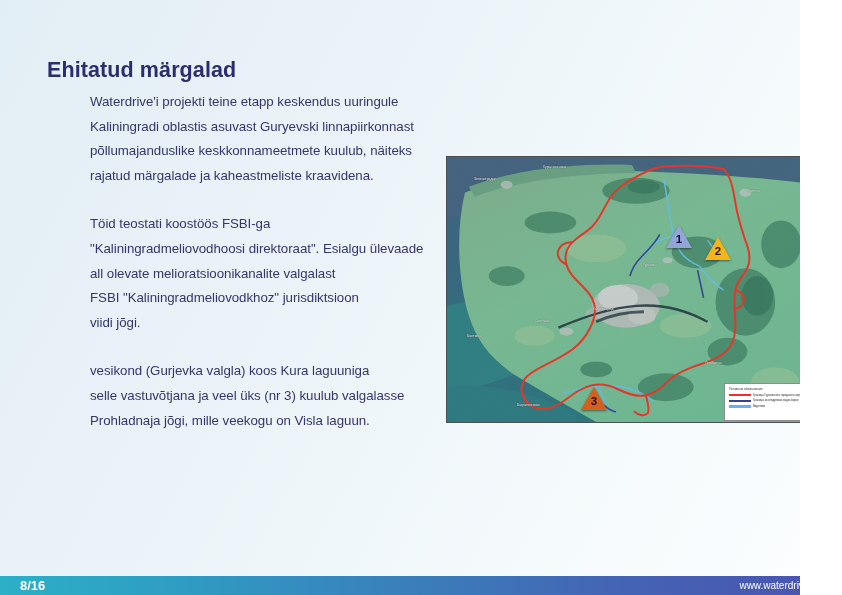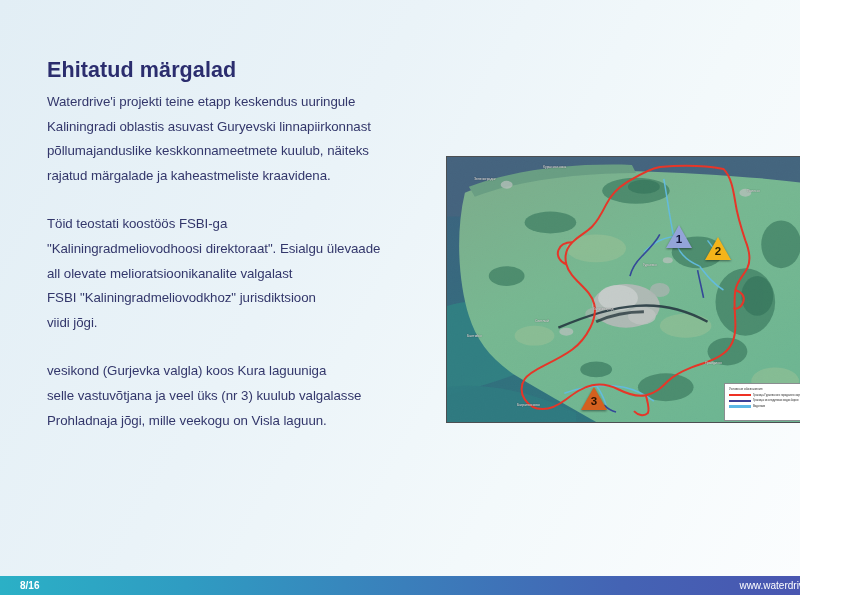--- a/index.html
+++ b/index.html
@@ -44,20 +44,21 @@
   .para {
     margin: 0 0 24px 0;
   }
   .para:last-child { margin-bottom: 0; }
   .line {
     font-size: 13.3px;
     line-height: 24.6px;
     color: #33376b;
     white-space: nowrap;
     letter-spacing: -0.05px;
+    margin-left: 43px;
   }
 
   
   .map-figure {
     position: absolute;
     left: 446px;
     top: 156px;
     width: 358px;
     height: 267px;
     border: 1px solid #4c4f52;
@@ -159,21 +160,21 @@
     bottom: 0;
     width: 842px;
     height: 19px;
     background: linear-gradient(90deg, #2bb0c6 0%, #2f9cc2 22%, #3a7fbb 48%, #4463b4 74%, #4a53b0 100%);
   }
   .footer-page {
     position: absolute;
     left: 20px;
     top: 0;
     line-height: 19px;
-    font-size: 10px;
+    font-size: 13px;
     font-weight: bold;
     color: #ffffff;
   }
   .footer-url {
     position: absolute;
     right: 22px;
     top: 0;
     line-height: 19px;
     font-size: 10px;
     color: #ffffff;

